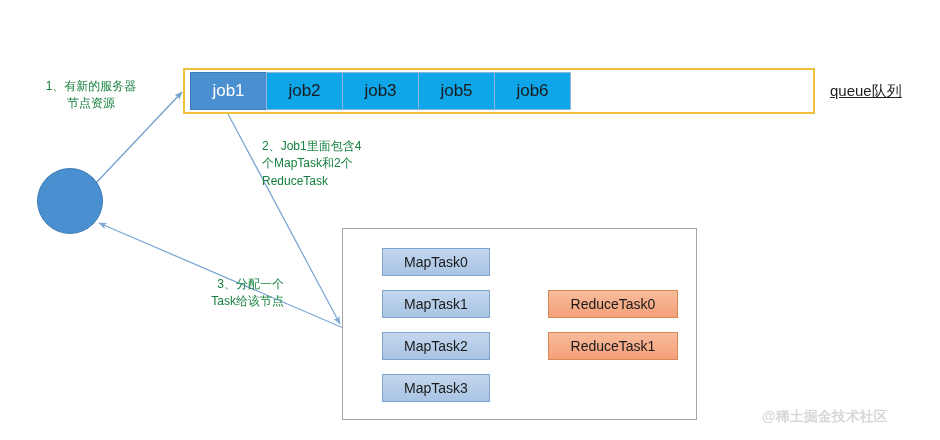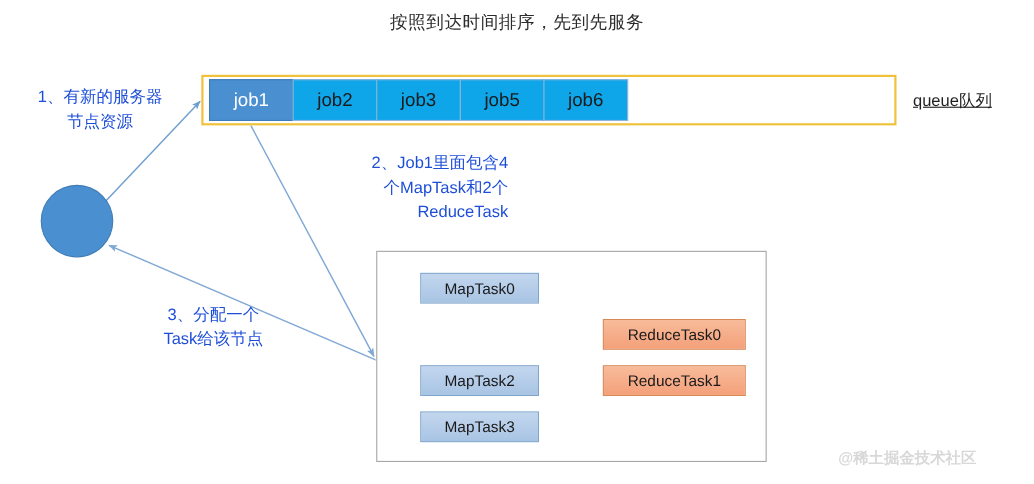--- a/index.html
+++ b/index.html
@@ -91,28 +91,28 @@
     height: 66px;
     border-radius: 50%;
     background: #4a8fd0;
     border: 1px solid #3f7cb5;
     box-sizing: border-box;
   }
 
   
   .annot {
     position: absolute;
-    font-size: 15px;
-    color: #1d4ed8;
+    font-size: 12px;
+    color: #15803d;
     line-height: 1.45;
     white-space: pre-line;
   }
   .annot-1 { left: 6px;   top: 78px;  width: 170px; text-align: center; }
-  .annot-2 { left: 262px; top: 138px; width: 200px; text-align: right; }
-  .annot-3 { left: 104px; top: 276px; width: 180px; text-align: center; }
+  .annot-2 { left: 262px; top: 138px; width: 200px; text-align: left; }
+  .annot-3 { left: 104px; top: 276px; width: 180px; text-align: right; }
 
   
   .task-panel {
     position: absolute;
     left: 342px;
     top: 228px;
     width: 355px;
     height: 192px;
     border: 1px solid #a6a6a6;
     background: #ffffff;
@@ -169,21 +169,20 @@
 
     <line x1="96" y1="183" x2="182" y2="92" stroke="#6f9fd0" stroke-width="1.3" marker-end="url(#ah)"></line>
 
     <line x1="228" y1="114" x2="340" y2="324" stroke="#7fa8d4" stroke-width="1.3" marker-end="url(#ah2)"></line>
 
     <line x1="341" y1="327" x2="99" y2="223" stroke="#7fa8d4" stroke-width="1.3" marker-start="url(#ah2)" marker-end="url(#ah2)"></line>
 
     <line x1="800" y1="92" x2="672" y2="92" stroke="#9cb8d8" stroke-width="1.6" marker-end="url(#ah2)"></line>
   </svg>
 
-  <div class="title">按照到达时间排序，先到先服务</div>
 
   <div class="queue-frame"></div>
 
   <div class="queue-jobs">
     <div class="job-cell active">job1</div>
     <div class="job-cell">job2</div>
     <div class="job-cell">job3</div>
     <div class="job-cell">job5</div>
     <div class="job-cell">job6</div>
   </div>
@@ -196,20 +195,21 @@
 节点资源</div>
   <div class="annot annot-2">2、Job1里面包含4
 个MapTask和2个
 ReduceTask</div>
   <div class="annot annot-3">3、分配一个
 Task给该节点</div>
 
   <div class="task-panel"></div>
 
   <div class="task-box map" style="top:248px">MapTask0</div>
+  <div class="task-box map" style="top:290px">MapTask1</div>
   <div class="task-box map" style="top:332px">MapTask2</div>
   <div class="task-box map" style="top:374px">MapTask3</div>
 
   <div class="task-box reduce" style="top:290px">ReduceTask0</div>
   <div class="task-box reduce" style="top:332px">ReduceTask1</div>
 
   <div class="watermark">@稀土掘金技术社区</div>
 
 </div>
 

